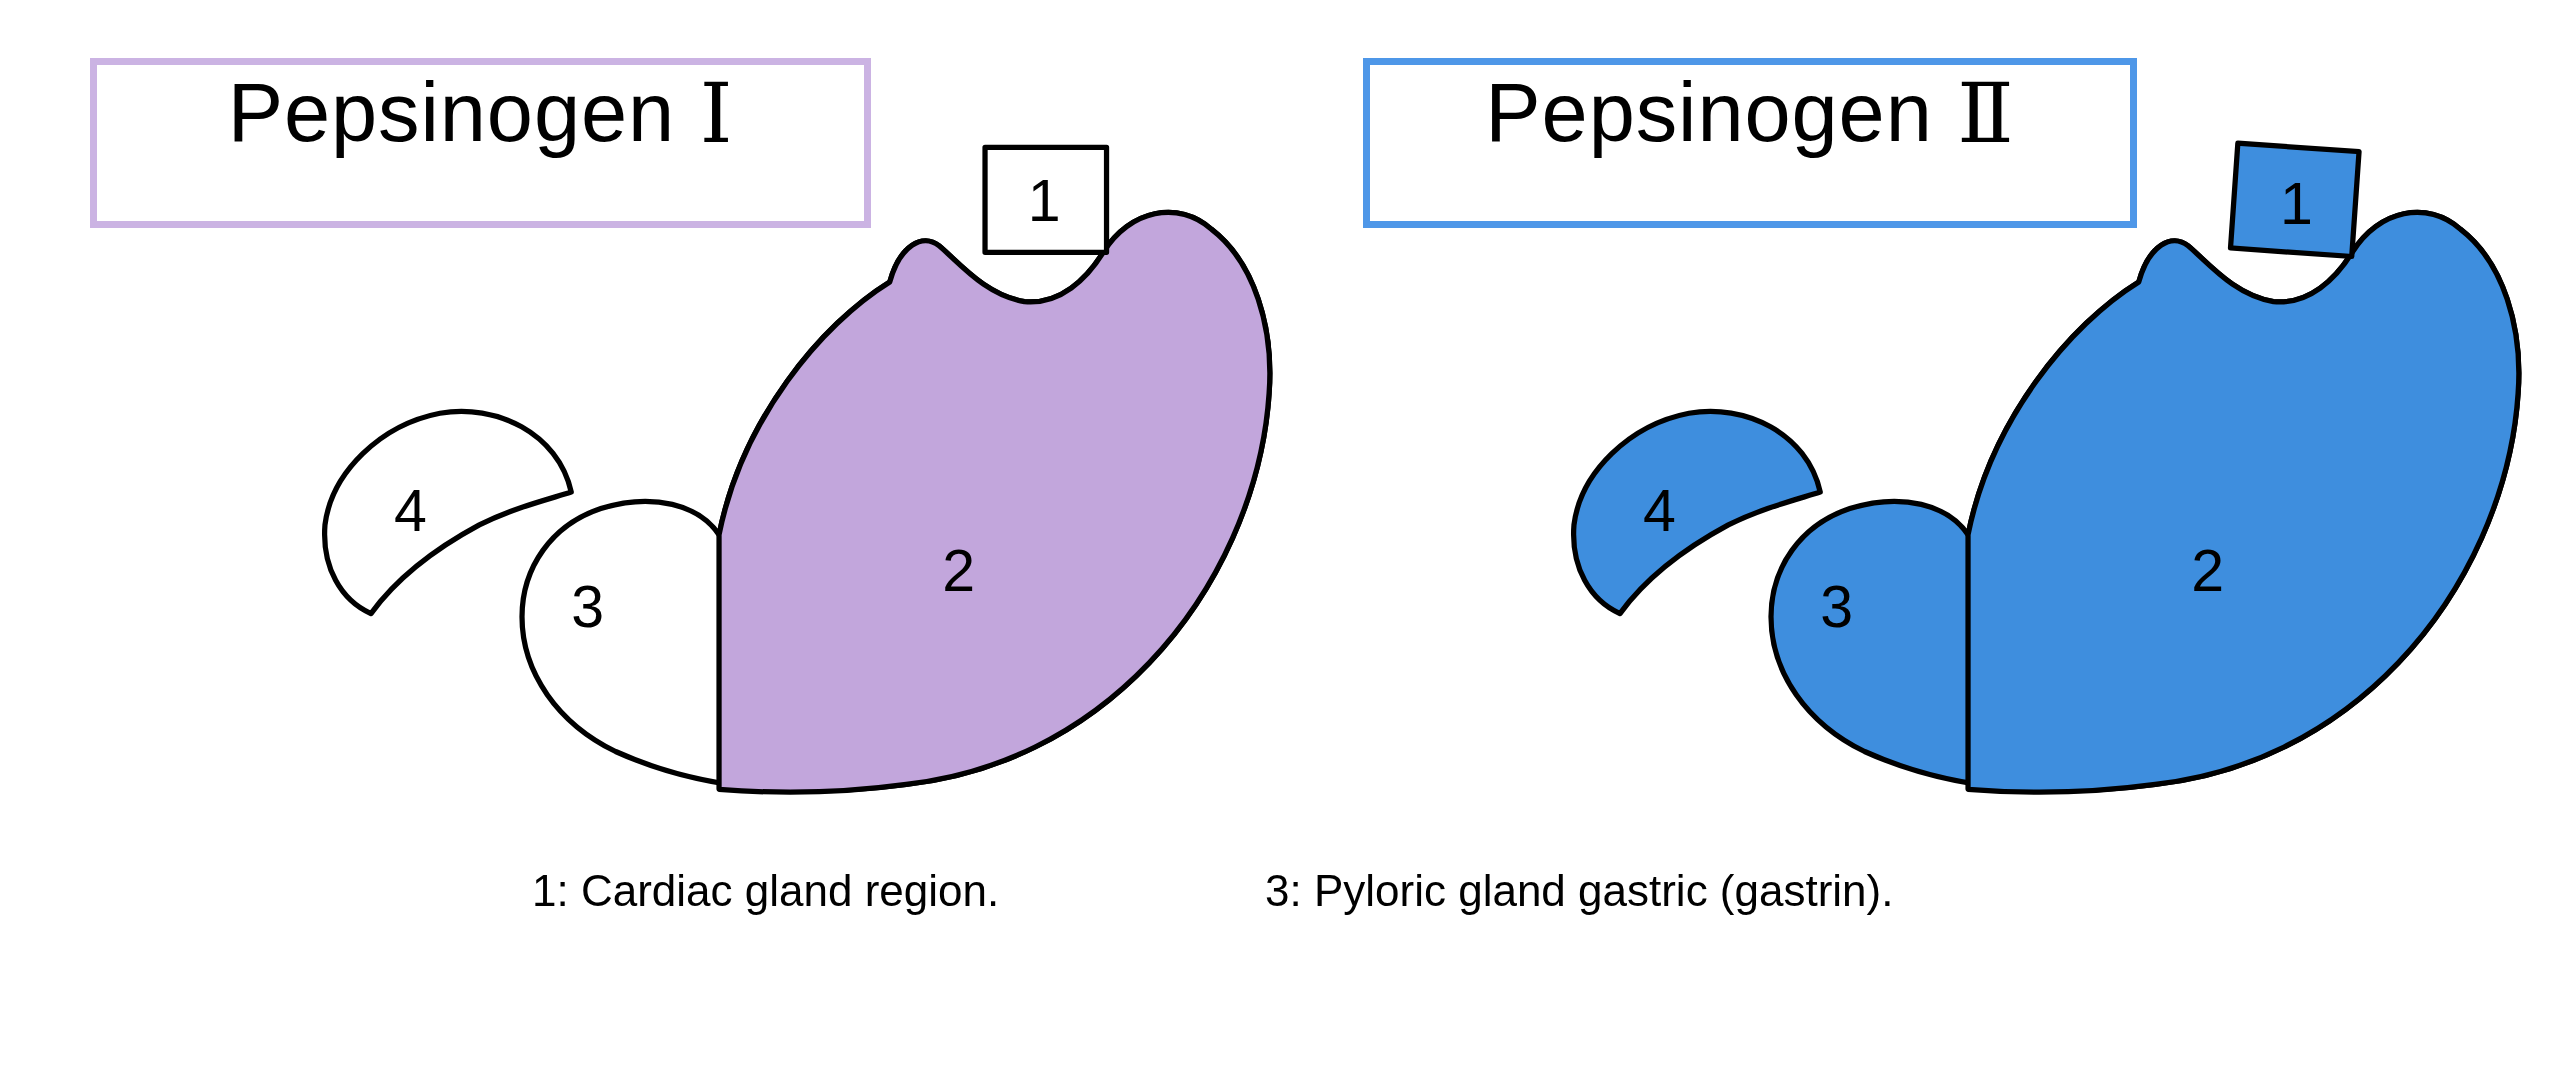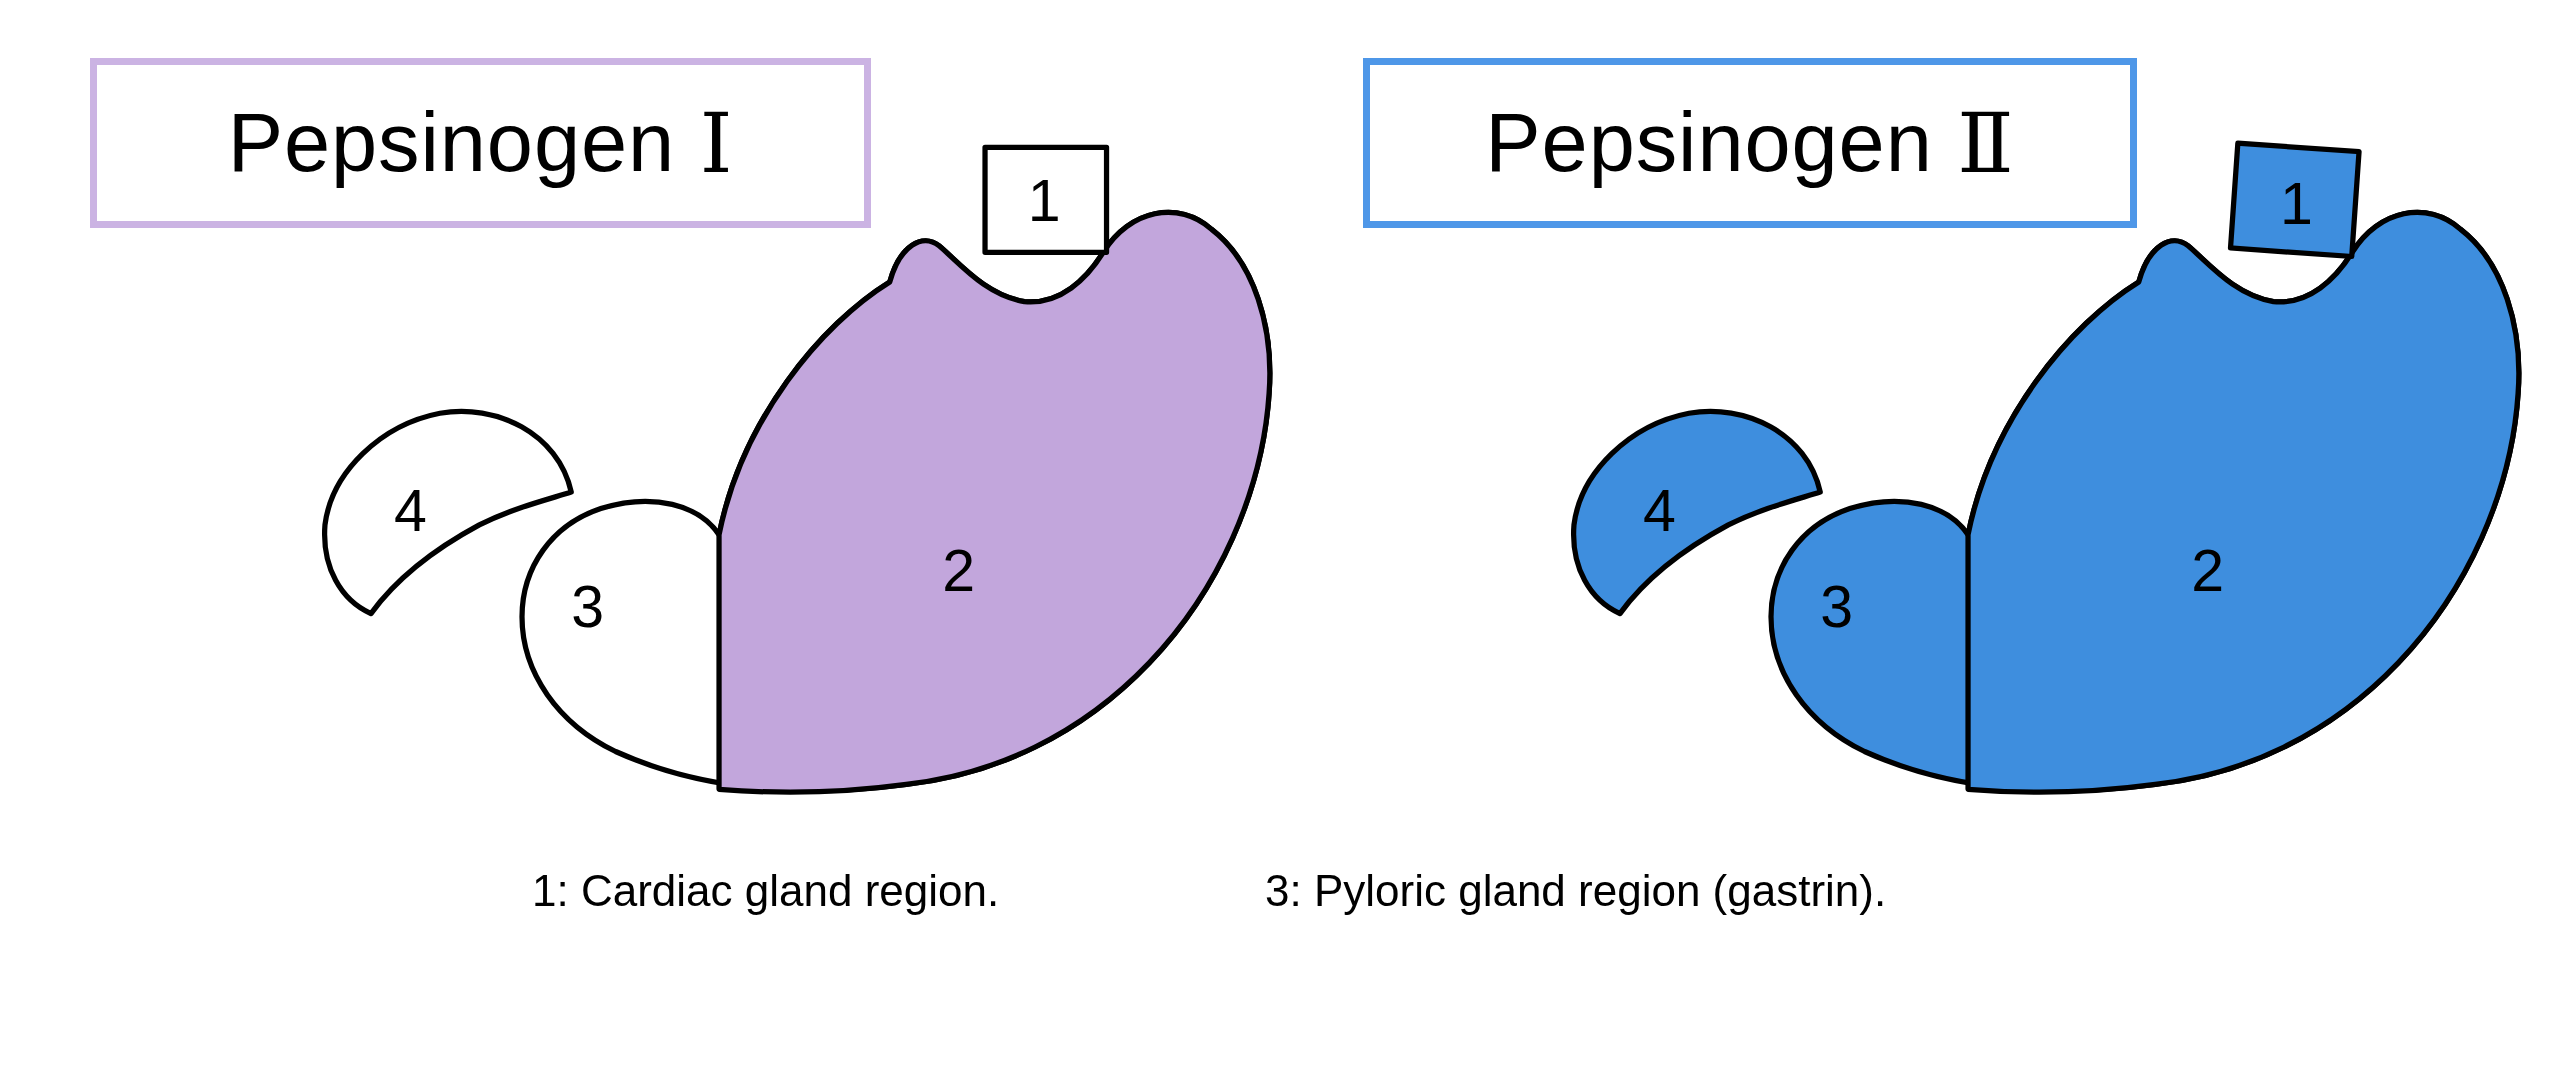--- a/index.html
+++ b/index.html
@@ -13,21 +13,21 @@
   }
 
   .titlebox {
     position: absolute;
     top: 58px;
     height: 170px;
     border: 7.6px solid #ccc;
     background: #fff;
     box-sizing: border-box;
     display: flex;
-    align-items: center;
+    align-items: flex-start;
     justify-content: center;
     font-size: 83px;
     letter-spacing: 0.9px;
     white-space: nowrap;
   }
   #titlebox1 { left: 90px;  width: 781px; }
   #titlebox2 { left: 1363px; width: 774px; }
   .numeral {
     font-family: "DejaVu Serif", "Liberation Serif", serif;
     margin-left: 24.6px;
@@ -108,15 +108,15 @@
   <use href="#p-r2" fill="#3e8ede"></use>
   <use href="#p-r1" transform="rotate(4 467 62)" fill="#3e8ede"></use>
   <text class="region-label" x="468" y="77">1</text>
   <text class="region-label" x="414" y="300">2</text>
   <text class="region-label" x="188" y="322">3</text>
   <text class="region-label" x="80" y="264">4</text>
 </svg>
 
 <div class="legend">
   <div>1: Cardiac gland region.</div>
-  <div>3: Pyloric gland region (gastrin).</div>
+  <div>3: Pyloric gland gastric (gastrin).</div>
 </div>
 
 
 </body></html>

